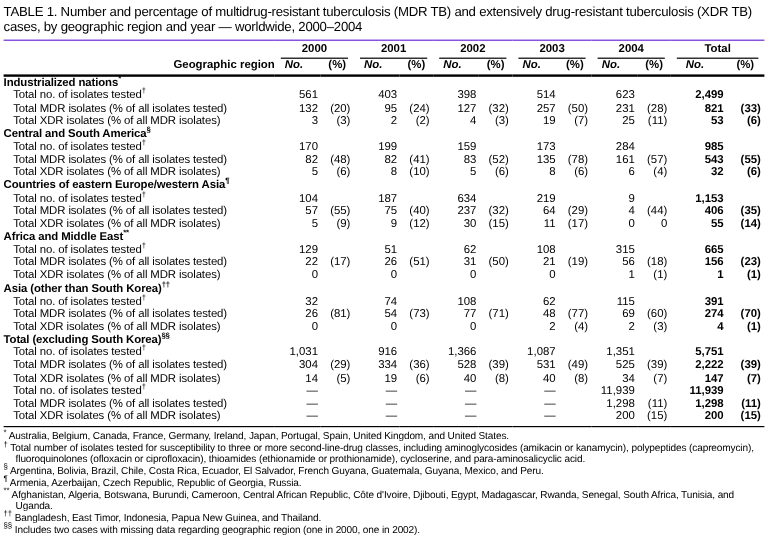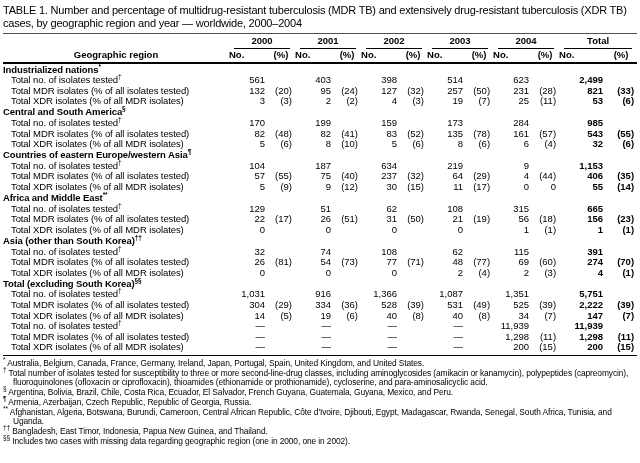--- a/index.html
+++ b/index.html
@@ -5,23 +5,23 @@
   html,body{margin:0;padding:0;background:#ffffff;color:#000000;}
   body{width:640px;height:463px;overflow:hidden;font-family:"Liberation Sans",sans-serif;-webkit-font-smoothing:antialiased;}
   .page{padding:4px 3px 0 3px;}
   .title{font-weight:normal;font-size:11px;line-height:13px;letter-spacing:-0.2px;margin:0 0 3px 0;}
   table{border-collapse:collapse;table-layout:fixed;width:634px;border-top:1px solid #6d28d9;margin-top:2px;}
   th,td{padding:0;margin:0;font-size:9.5px;line-height:10.5px;white-space:nowrap;vertical-align:bottom;font-weight:normal;}
   thead th{font-weight:bold;}
   .yg{padding-top:2px;}
   .yg .yu{border-bottom:1px solid #000;text-align:center;margin:0 5px;padding-bottom:1px;}
   .subhead th{border-bottom:2px solid #000;padding-bottom:2px;padding-top:1px;}
-  .glabel{text-align:center;}
+  .glabel{text-align:right;}
   th.num,td.num{text-align:right;padding-right:2px;}
-  th.noh{text-align:left;padding-right:6px;}
+  th.noh{text-align:center;padding-right:6px;font-style:italic;}
   th.pcth{text-align:center;}
   td.pct{text-align:right;padding-right:3px;}
   tbody td{line-height:10.6px;}
   tr.section-row td{font-weight:bold;letter-spacing:-0.1px;padding-top:0.5px;}
   td.row-label{padding-left:8px;letter-spacing:-0.1px;}
   .total-col{font-weight:bold;}
   tbody tr:last-child td{border-bottom:1px solid #000;padding-bottom:2px;}
   sup{font-size:68%;line-height:0;}
   .footnotes{margin-top:3px;width:634px;}
   .footnote{font-size:8.4px;line-height:9.7px;padding-left:10px;text-indent:-10px;letter-spacing:-0.1px;}

